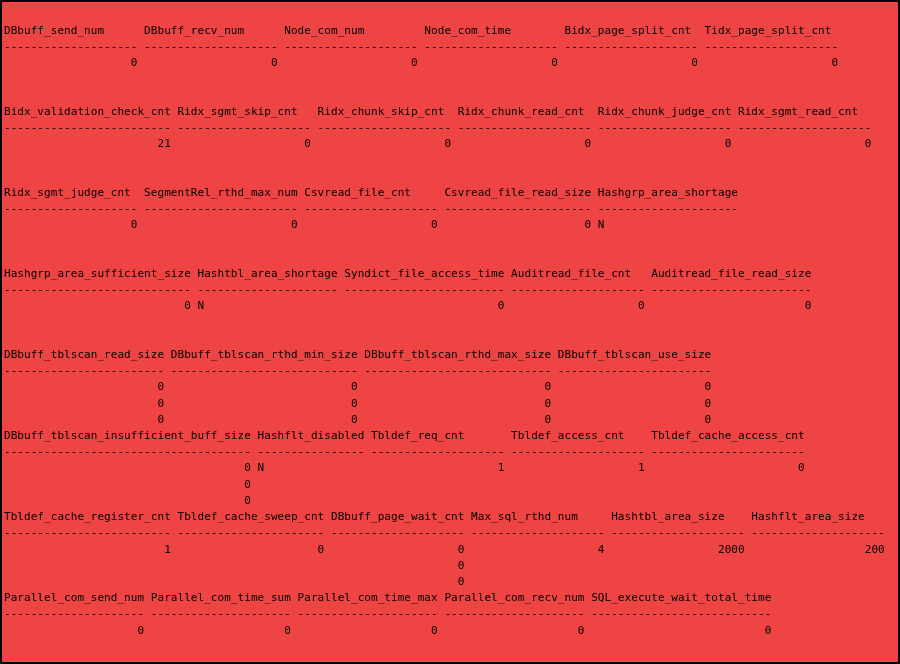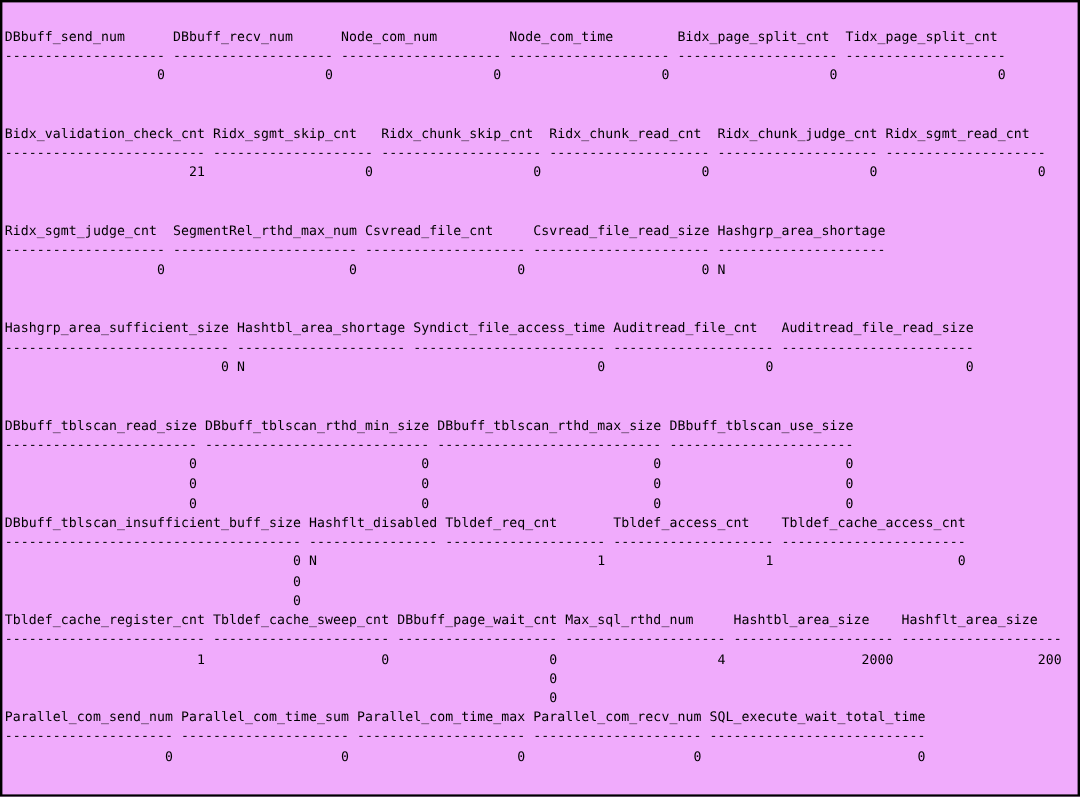--- a/index.html
+++ b/index.html
@@ -22,21 +22,21 @@
     font-size: 11px;
     line-height: 16.2px;
     letter-spacing: 0.05px;
     color: #000000;
     white-space: pre;
   }
 </style>
 </head>
 <body>
 
-<div class="terminal-window" style="background: #f0abfc; border-color: rgb(0, 0, 0); color: rgb(0, 0, 0);">
+<div class="terminal-window" style="background: #ef4444; border-color: rgb(0, 0, 0); color: rgb(0, 0, 0);">
   <pre class="stats-output">DBbuff_send_num      DBbuff_recv_num      Node_com_num         Node_com_time        Bidx_page_split_cnt  Tidx_page_split_cnt
 -------------------- -------------------- -------------------- -------------------- -------------------- --------------------
                    0                    0                    0                    0                    0                    0
 
 
 Bidx_validation_check_cnt Ridx_sgmt_skip_cnt   Ridx_chunk_skip_cnt  Ridx_chunk_read_cnt  Ridx_chunk_judge_cnt Ridx_sgmt_read_cnt
 ------------------------- -------------------- -------------------- -------------------- -------------------- --------------------
                        21                    0                    0                    0                    0                    0
 
 

